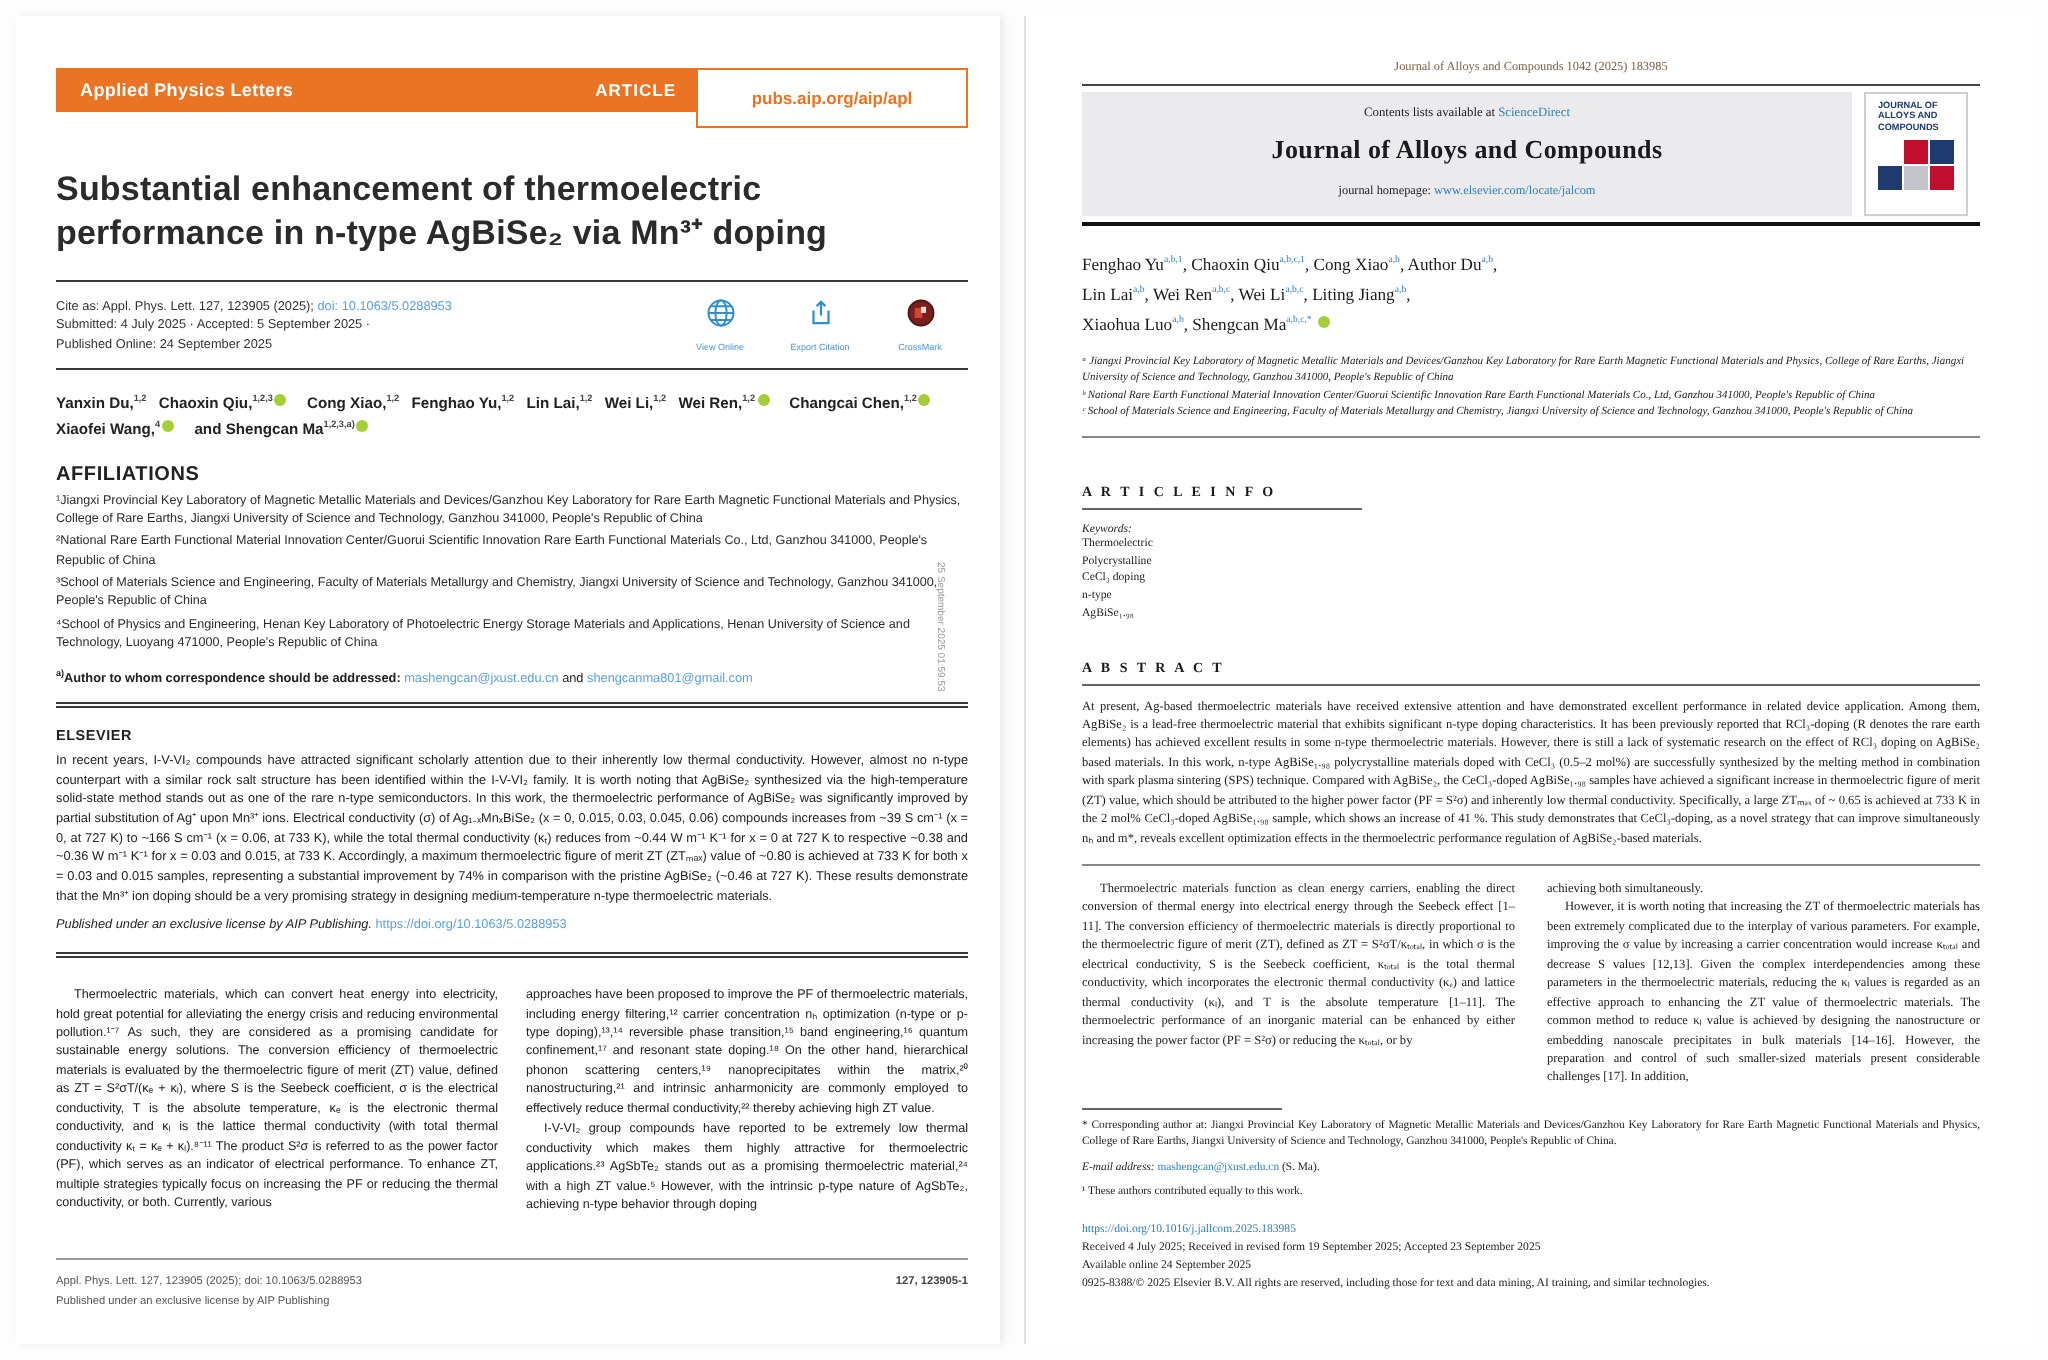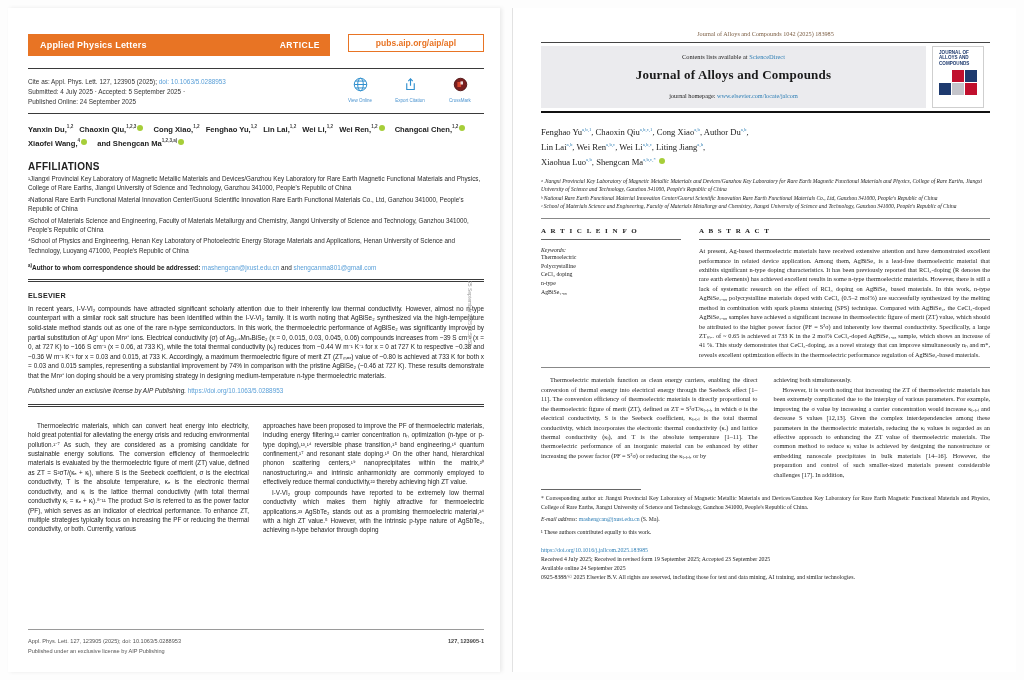--- a/index.html
+++ b/index.html
@@ -3,25 +3,25 @@
 <meta charset="utf-8">
 <style>
   * { margin:0; padding:0; box-sizing:border-box; }
   html,body { width:1024px; height:680px; background:#f4f4f4; font-family:"Liberation Sans", sans-serif; }
   .canvas { position:relative; width:1024px; height:680px; background:#fdfdfd; overflow:hidden; }
   .page { position:absolute; top:8px; height:664px; background:#ffffff; }
   .page-left { left:8px; width:492px; padding:20px 16px 0 20px; box-shadow:2px 0 4px rgba(0,0,0,0.08); }
   .page-right { left:512px; width:504px; padding:14px 26px 0 28px; border-left:1px solid #e2e2e2; font-family:"Liberation Serif", serif; }
 
   
-  .apl-headrow { display:flex; gap:18px; margin-top:6px; }
+  .apl-headrow { display:flex; gap:0; margin-top:6px; }
   .apl-bar { flex:1; background:#e87424; color:#fff; display:flex; justify-content:space-between; align-items:center; height:22px; padding:0 10px 0 12px; }
   .apl-bar .jname { font-size:9px; font-weight:bold; letter-spacing:0.2px; }
   .apl-bar .badge { font-size:8.5px; font-weight:bold; letter-spacing:0.5px; }
-  .apl-url { width:136px; height:18px; border:1.5px solid #e87424; color:#e87424; font-size:8.5px; font-weight:bold; display:flex; align-items:center; justify-content:center; background:#fff; }
+  .apl-url { width:136px; height:30px; border:1.5px solid #e87424; color:#e87424; font-size:8.5px; font-weight:bold; display:flex; align-items:center; justify-content:center; background:#fff; }
   .apl-title { margin-top:20px; font-size:17px; font-weight:bold; color:#2b2b2b; line-height:1.28; max-width:440px; letter-spacing:0.1px; }
   .rule { border-top:1px solid #3a3a3a; margin-top:12px; }
   .dbl-rule { height:3px; border-top:1px solid #3a3a3a; border-bottom:1px solid #3a3a3a; margin-top:10px; }
   .cite-row { display:flex; justify-content:space-between; margin-top:8px; }
   .cite-text { font-size:6.4px; color:#333; line-height:1.55; }
   .cite-link { color:#5ba0d8; }
   .icon-set { display:flex; gap:14px; padding-right:6px; }
   .icon-block { display:flex; flex-direction:column; align-items:center; width:36px; }
   .icon-block svg { width:15px; height:15px; }
   .icon-label { font-size:4.5px; color:#4a93cf; margin-top:2px; white-space:nowrap; }
@@ -63,21 +63,21 @@
   .cover-title { font-size:4.6px; font-weight:bold; color:#1e3a6e; line-height:1.15; font-family:"Liberation Sans", sans-serif; width:40px; }
   .cover-grid { display:grid; grid-template-columns:repeat(3, 12px); grid-auto-rows:12px; gap:1px; margin-top:4px; }
   .sq { width:12px; height:12px; }
   .sq-red { background:#c00f2d; } .sq-navy { background:#1e3a6e; } .sq-gray { background:#c4c4ca; } .sq-none { background:transparent; }
   .thick-rule { border-top:2.5px solid #111; margin-top:3px; }
   .ja-title { margin-top:16px; font-size:13.5px; color:#111; line-height:1.35; max-width:470px; }
   .ja-authors { margin-top:12px; font-size:8.6px; color:#1a1a1a; line-height:1.75; }
   .rau sup { font-size:4.8px; color:#2f7fb5; }
   .ja-affs { margin-top:7px; font-size:5.5px; font-style:italic; color:#222; line-height:1.5; }
   .gray-rule { border-top:0.5px solid #888; margin-top:8px; }
-  .info-abs { display:flex; gap:18px; margin-top:8px; }
+  .info-abs { display:flex; gap:18px; margin-top:23px;flex-direction:column; }
   .info-col { width:140px; flex-shrink:0; }
   .abs-col { flex:1; }
   .sec-spread { font-size:7px; color:#1a1a1a; letter-spacing:1.5px; font-weight:bold; }
   .under-rule { border-top:0.5px solid #666; margin-top:4px; }
   .kw-label { margin-top:7px; font-size:5.8px; font-style:italic; color:#222; }
   .kw { font-size:5.8px; color:#222; line-height:1.5; }
   .ja-abs-text { margin-top:6px; font-size:6.3px; color:#1c1c1c; line-height:1.5; text-align:justify; }
   .intro-head { margin-top:12px; font-size:7.2px; font-weight:bold; color:#111; }
   .ja-cols { display:flex; gap:16px; margin-top:7px; }
   .ja-cols .col { flex:1; font-size:6.3px; color:#1c1c1c; line-height:1.5; text-align:justify; }
@@ -96,20 +96,21 @@
   <div class="page page-left">
 
     <div class="apl-headrow">
       <div class="apl-bar">
         <span class="jname">Applied Physics Letters</span>
         <span class="badge">ARTICLE</span>
       </div>
       <div class="apl-url">pubs.aip.org/aip/apl</div>
     </div>
 
+    <div class="apl-title">Substantial enhancement of thermoelectric performance in n-type AgBiSe₂ via Mn³⁺ doping</div>
 
     <div class="rule"></div>
 
     <div class="cite-row">
       <div class="cite-text">
         <div>
           <span>Cite as: Appl. Phys. Lett. 127, 123905 (2025); </span><span class="cite-link">doi: 10.1063/5.0288953</span>
         </div>
         <div>Submitted: 4 July 2025 · Accepted: 5 September 2025 ·</div>
         <div>Published Online: 24 September 2025</div>

